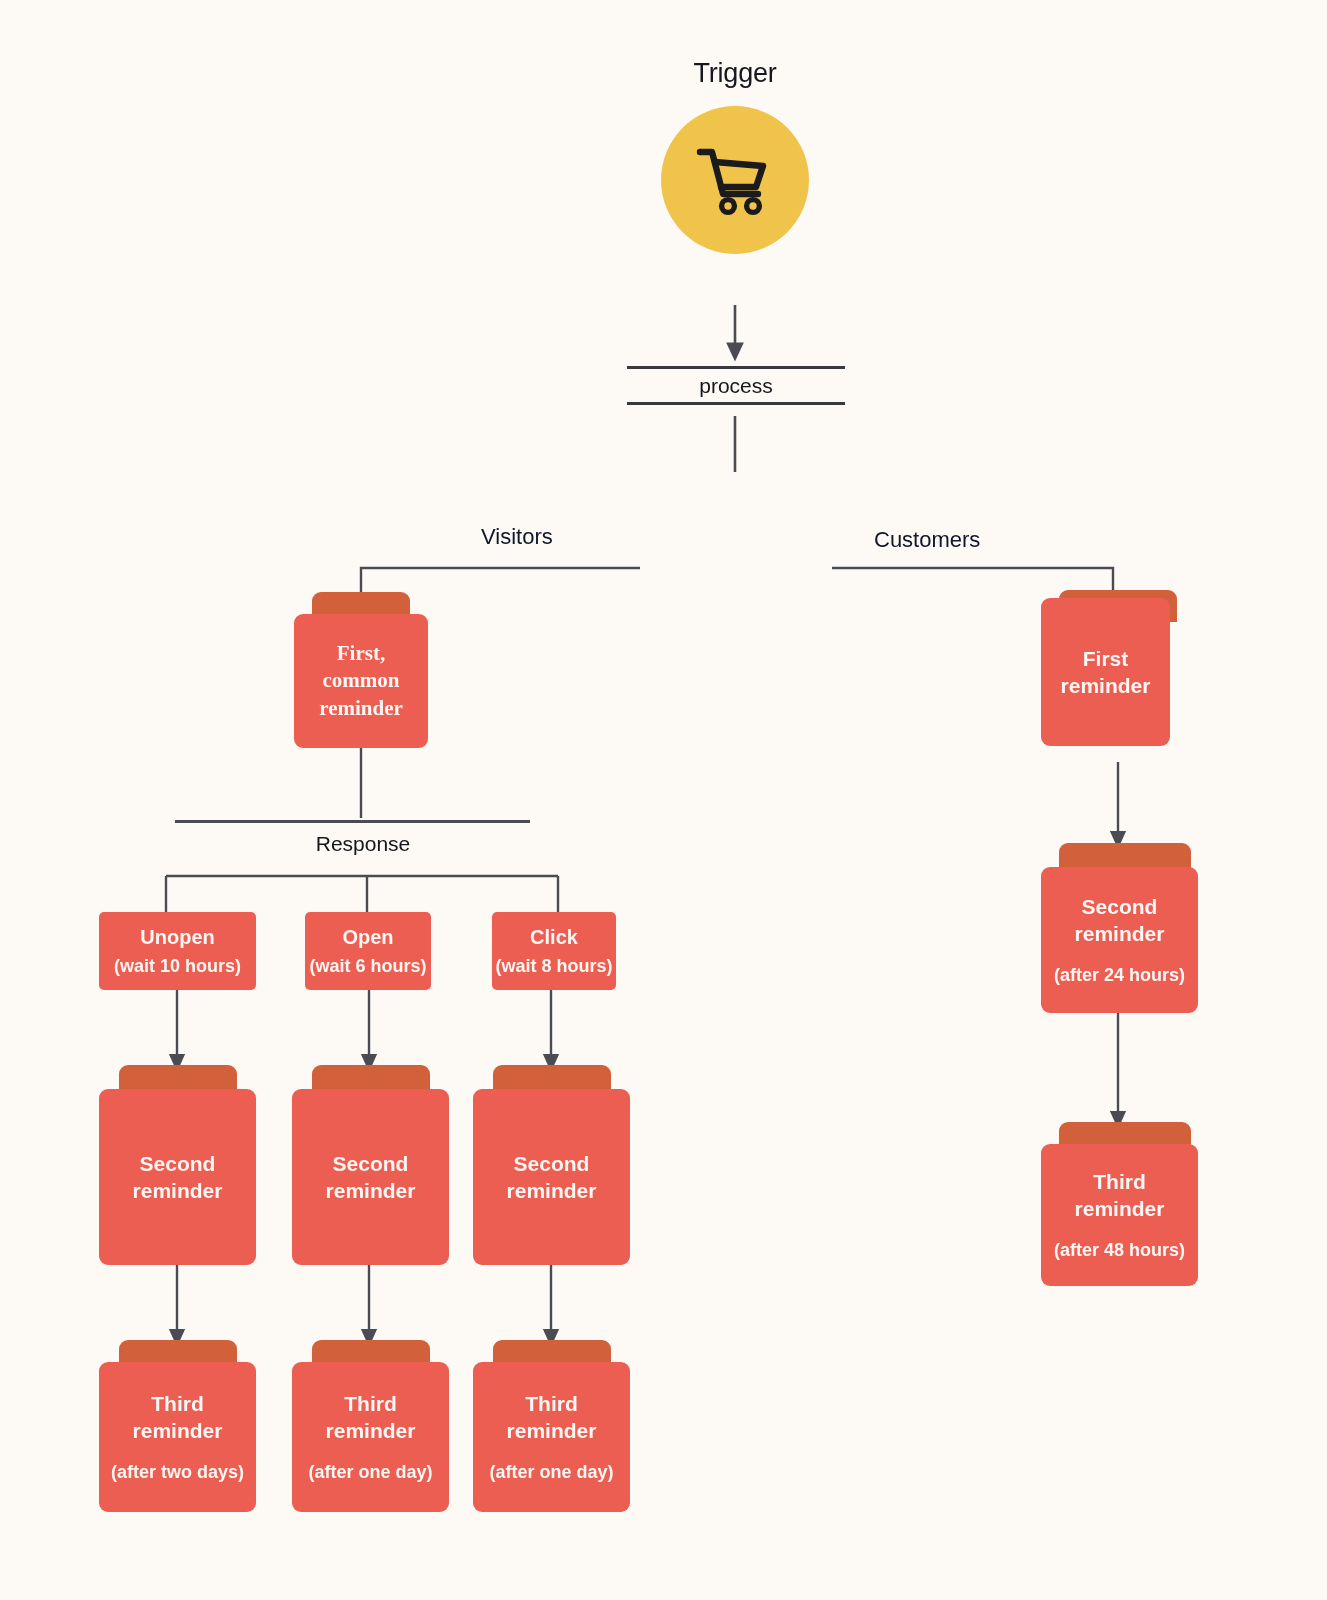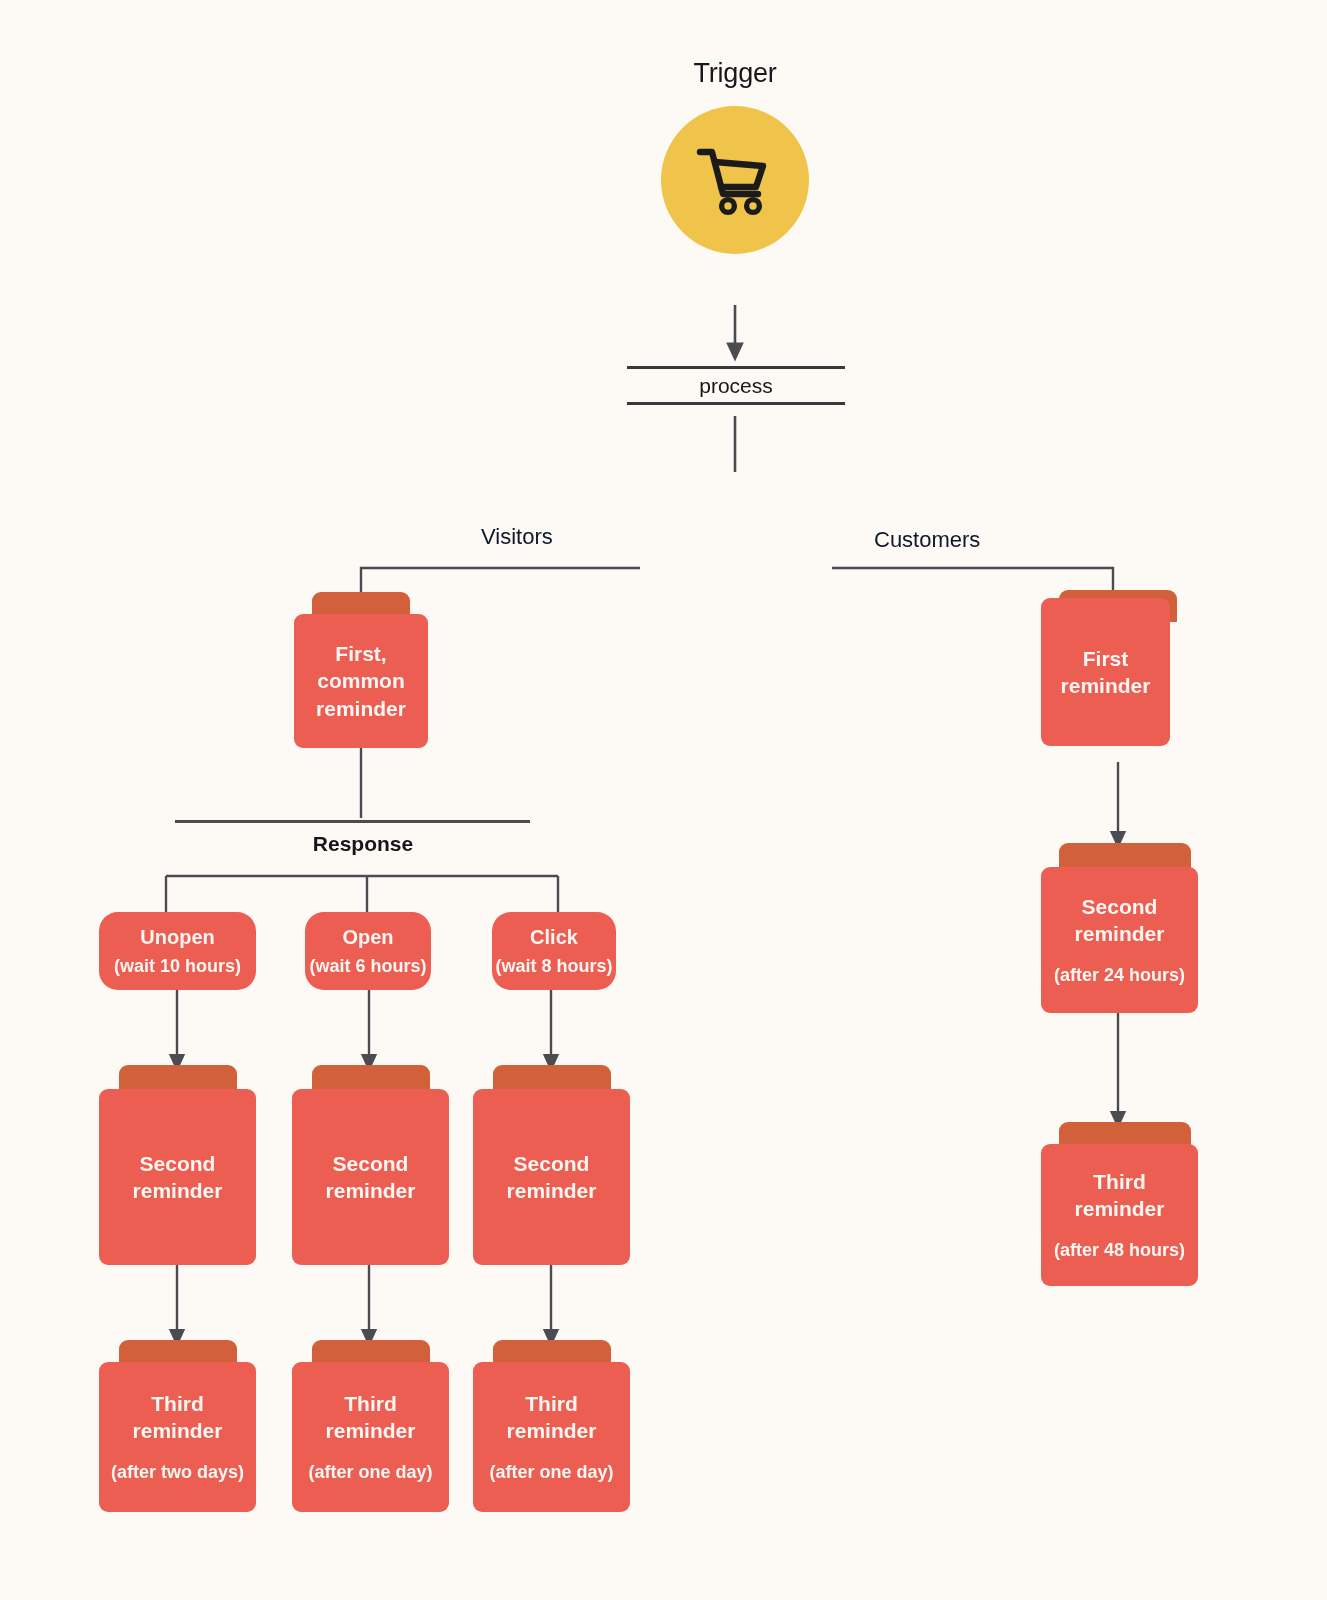--- a/index.html
+++ b/index.html
@@ -38,21 +38,21 @@
   }
   .edge-label {
     position: absolute;
     font-size: 22px;
     color: #0f172a;
     white-space: nowrap;
   }
   .response-label {
     position: absolute;
     font-size: 21px;
-    font-weight: 700;
+    font-weight: 400;
     color: #14161a;
     white-space: nowrap;
     text-align: center;
   }
 
   
   .trigger-circle {
     position: absolute;
     width: 148px;
     height: 148px;
@@ -140,21 +140,21 @@
     line-height: 1.3;
     text-align: center;
     margin-top: 17px;
     white-space: nowrap;
   }
 
   
   .chip {
     position: absolute;
     background: #ed5e52;
-    border-radius: 19px;
+    border-radius: 5px;
     display: flex;
     flex-direction: column;
     align-items: center;
     justify-content: center;
     box-sizing: border-box;
   }
   .chip .chip-title {
     color: #fdf6f2;
     font-size: 20px;
     font-weight: 700;
@@ -226,21 +226,21 @@
   <div class="process-band" style="left:627px; top:366px; width:218px; height:39px;">
     <span>process</span>
   </div>
 
 
   <div class="edge-label" style="left:481px; top:524px;">Visitors</div>
   <div class="edge-label" style="left:874px; top:527px;">Customers</div>
 
   <div class="card" style="left:294px; top:592px; width:134px; height:156px;">
     <div class="tab" style="left:18px; top:0; width:98px; height:30px;"></div>
-    <div class="body" style="left:0; top:22px; width:134px; height:134px;">
+    <div class="body" style="left:0; top:22px; width:134px; height:134px;font-family:Liberation Serif, serif;">
       <div class="title">First,
 common
 reminder</div>
     </div>
   </div>
 
   <div class="abs" style="left:175px; top:820px; width:355px; height:0; border-top:3px solid #4a4c51;"></div>
   <div class="response-label" style="left:203px; top:832px; width:320px;">Response</div>
 
   <div class="chip" style="left:99px; top:912px; width:157px; height:78px;">

